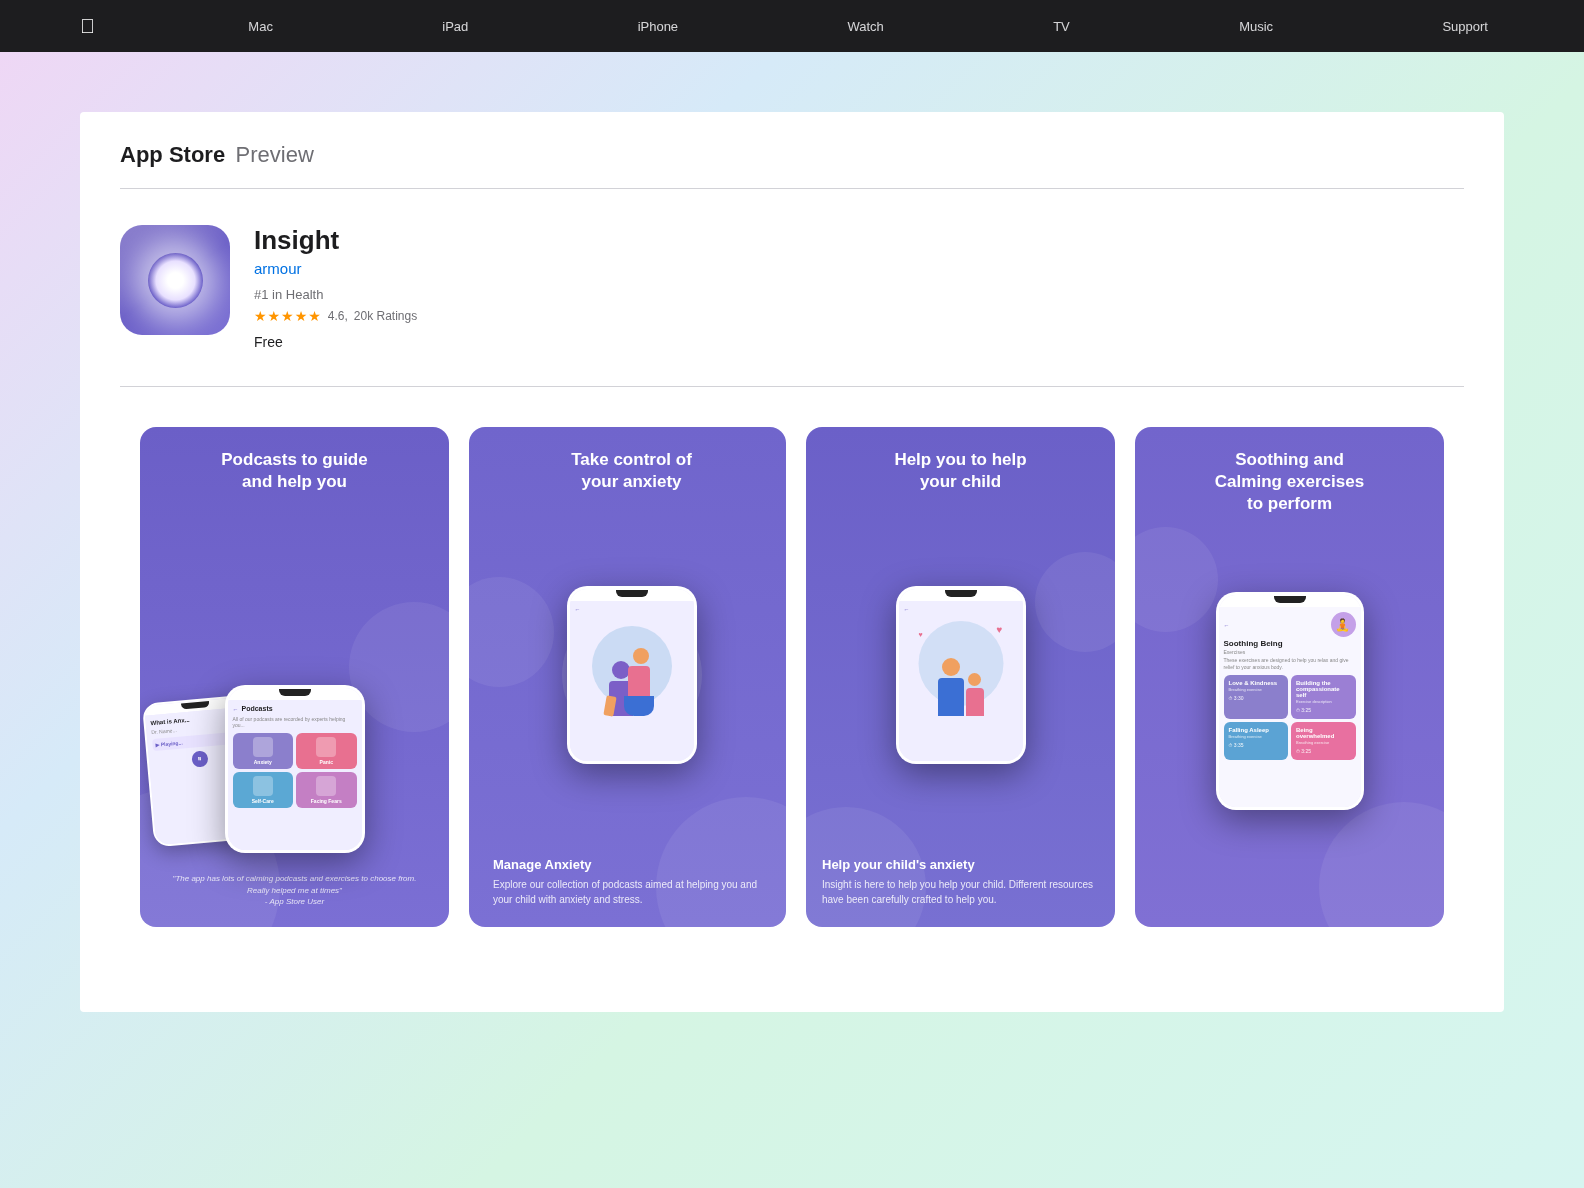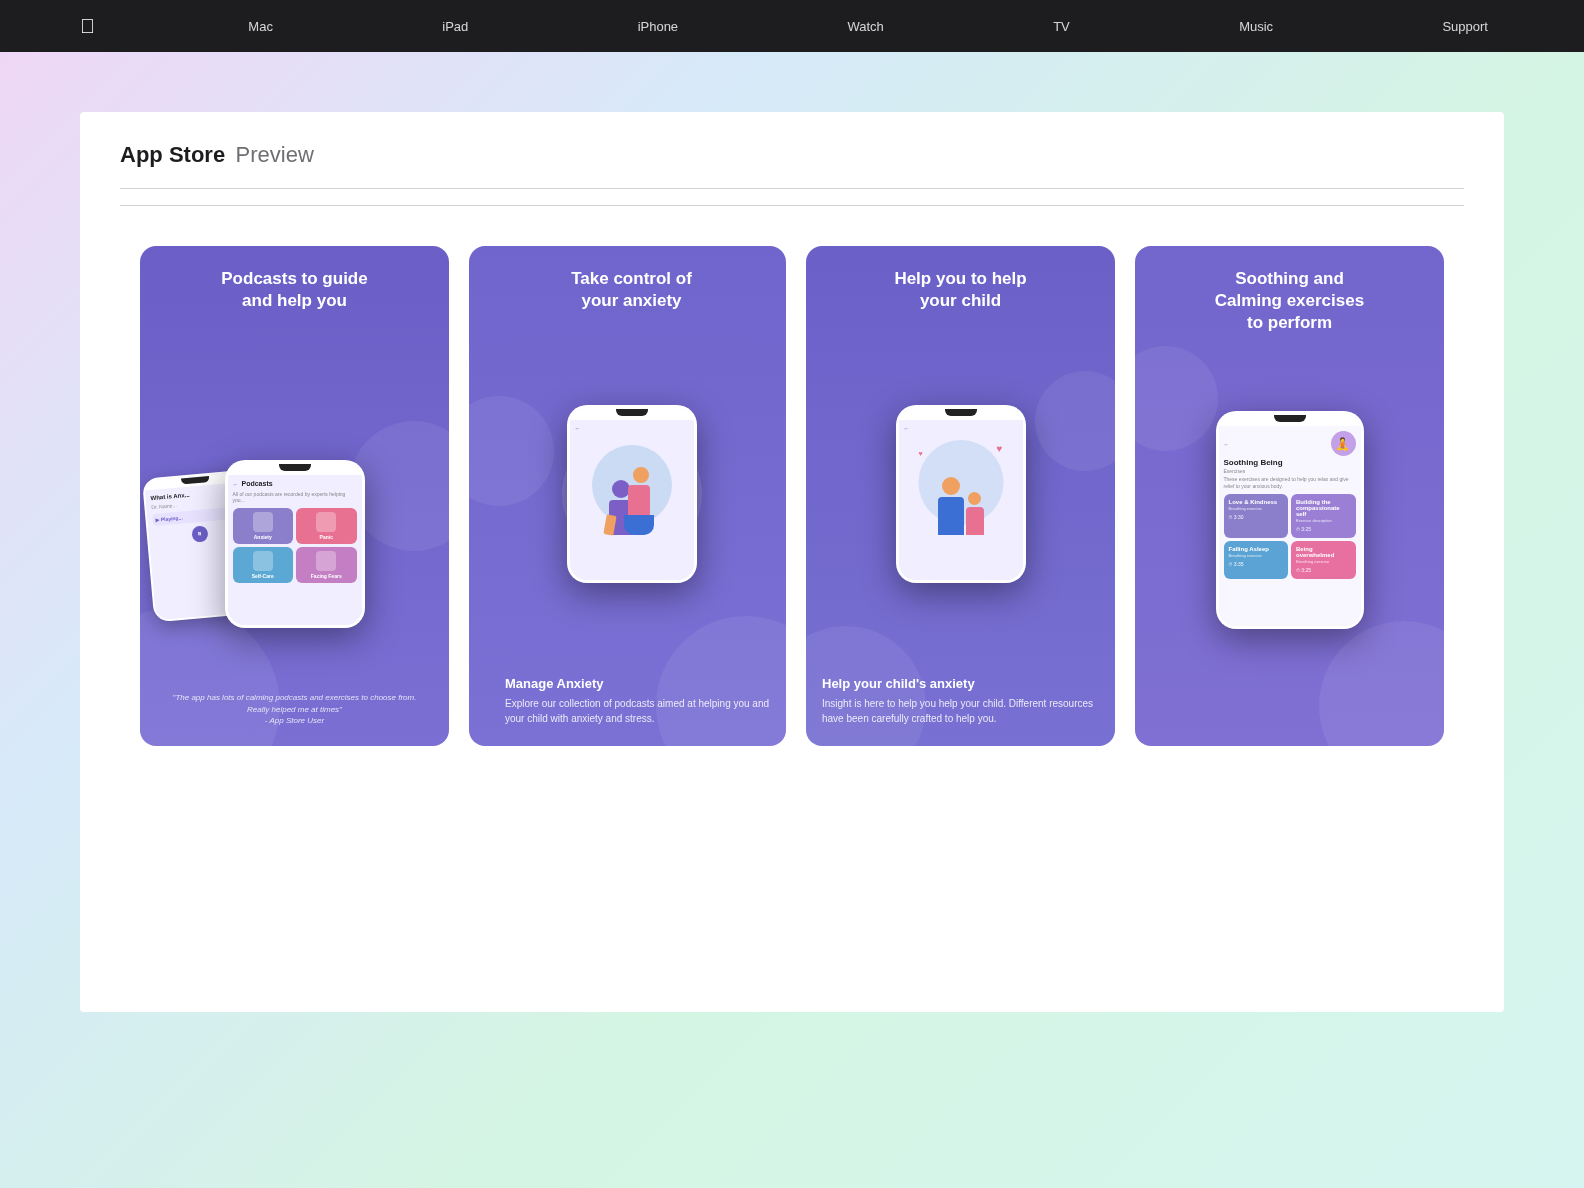--- a/index.html
+++ b/index.html
@@ -163,21 +163,21 @@
     .screenshot-title {
       color: white;
       font-size: 17px;
       font-weight: 700;
       text-align: center;
       padding: 24px 20px 16px;
       line-height: 1.3;
     }
 
     
-    .card-1 { background: linear-gradient(180deg, #6b5fc7 0%, #7b6fd4 100%); gap: 44px; }
+    .card-1 { background: linear-gradient(180deg, #6b5fc7 0%, #7b6fd4 100%); }
 
     
     .bg-blob {
       position: absolute;
       border-radius: 50%;
       background: rgba(255,255,255,0.07);
       pointer-events: none;
     }
 
     .phone-frame {
@@ -219,20 +219,36 @@
 </nav>
 
 <div class="main-card">
 
   <div class="appstore-header">
     <span class="appstore-title">App Store</span>
     <span class="appstore-preview">Preview</span>
   </div>
   <hr class="divider">
 
+  <div class="app-info">
+    <div class="app-icon">
+      <div class="app-icon-glow"></div>
+    </div>
+    <div class="app-details">
+      <div class="app-name">Insight</div>
+      <div class="app-developer">armour</div>
+      <div class="app-rank">#1 in Health</div>
+      <div class="app-rating">
+        <span class="stars">★★★★★</span>
+        <span class="rating-count">4.6, </span>
+        <span class="rating-count">20k Ratings</span>
+      </div>
+      <div class="app-price">Free</div>
+    </div>
+  </div>
 
   <hr class="divider">
 
   <div class="screenshots-section">
 
     <div class="screenshot-card card-1" style="background: linear-gradient(180deg, #6b5fc7 0%, #7b6fd4 100%); min-height: 500px;">
       <div class="bg-blob" style="width:200px;height:200px;bottom:-60px;left:-60px;"></div>
       <div class="bg-blob" style="width:130px;height:130px;top:35%;right:-30px;"></div>
       <div class="screenshot-title" style="padding: 22px 16px 0;">
         Podcasts to guide<br>and help you
@@ -339,21 +355,21 @@
                     <div style="width:22px;height:30px;background:#e87090;border-radius:4px 4px 0 0;"></div>
                     <div style="width:30px;height:20px;background:#3b6fd4;border-radius:0 0 10px 10px;margin-left:-4px;"></div>
                   </div>
                 </div>
               </div>
             </div>
           </div>
         </div>
       </div>
 
-      <div style="padding: 0 16px 20px; margin-left: 12px;">
+      <div style="padding: 0 16px 20px;">
         <div style="font-size:13px;font-weight:700;color:white;margin-bottom:5px;">Manage Anxiety</div>
         <div style="font-size:10px;color:rgba(255,255,255,0.85);line-height:1.5;">Explore our collection of podcasts aimed at helping you and your child with anxiety and stress.</div>
       </div>
     </div>
 
     <div class="screenshot-card" style="background: linear-gradient(180deg, #6b60c8 0%, #7870d2 100%); min-height: 500px; justify-content: space-between;">
       <div class="bg-blob" style="width:160px;height:160px;bottom:-40px;left:-40px;"></div>
       <div class="bg-blob" style="width:100px;height:100px;top:25%;right:-20px;"></div>
       <div class="screenshot-title" style="padding: 22px 16px 0;">
         Help you to help<br>your child

